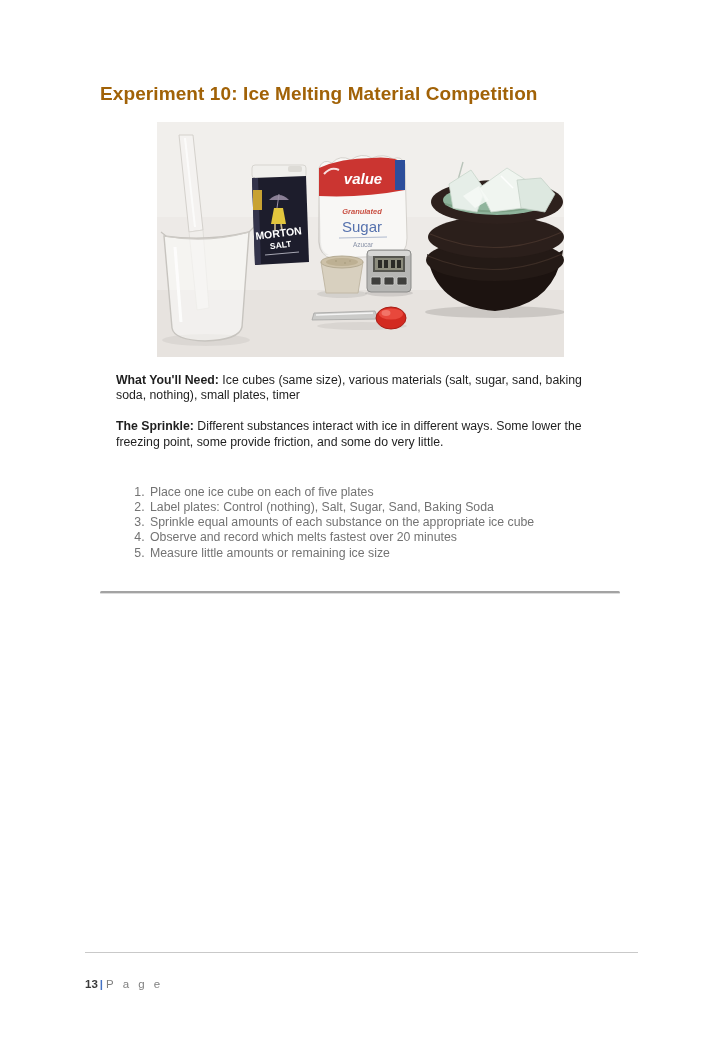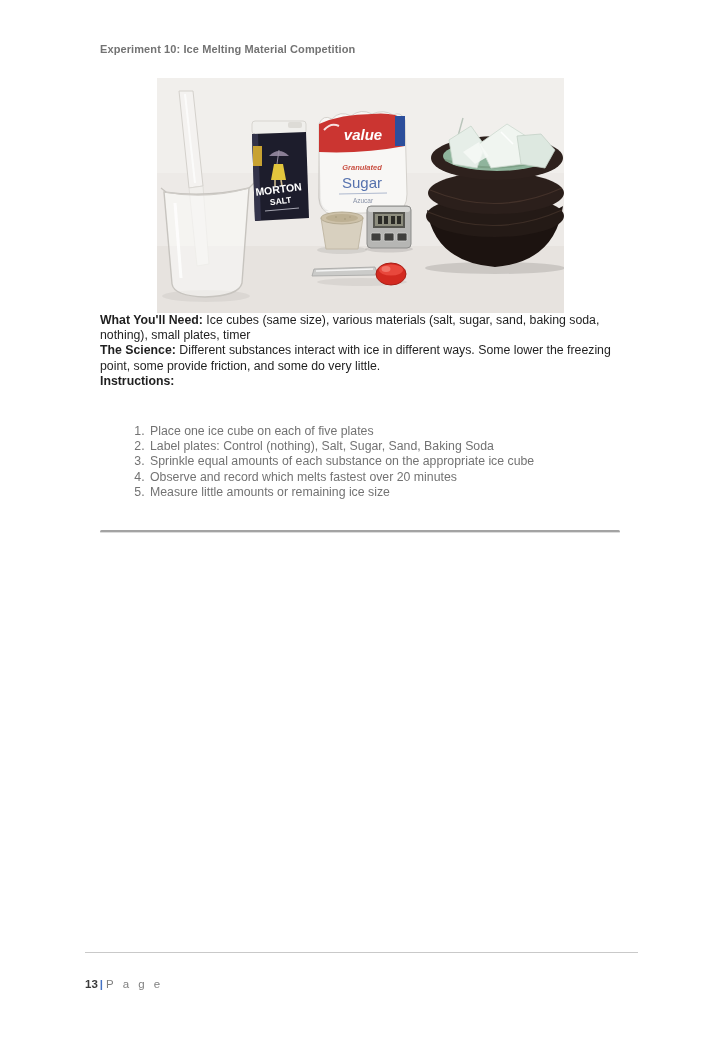--- a/index.html
+++ b/index.html
@@ -5,27 +5,27 @@
   html,body{margin:0;padding:0;}
   body{
     width:720px;height:1040px;background:#ffffff;
     font-family:"Liberation Sans","DejaVu Sans",sans-serif;
     color:#1f1f1f;position:relative;overflow:hidden;
     -webkit-font-smoothing:antialiased;
   }
   .page{position:absolute;inset:0;background:#ffffff;}
   .content{position:absolute;left:100px;top:0;width:520px;}
   .title{
-    margin:40px 0 0;font-size:11px;line-height:19px;
-    font-weight:700;color:#737373;letter-spacing:.1px;
+    margin:84px 0 0;font-size:19px;line-height:19px;
+    font-weight:700;color:#a16207;letter-spacing:.1px;
   }
   .grade{margin:18px 0 0;font-size:12.4px;line-height:15px;font-weight:700;color:#1f1f1f;}
   .photo{margin:19px auto 0;width:407px;height:235px;display:block;}
   .photo svg{display:block;width:407px;height:235px;}
-  p.body{margin:0;font-size:12.3px;line-height:15.2px;color:#1f1f1f;}
+  p.body{margin:16px;font-size:12.3px;line-height:15.2px;color:#1f1f1f;}
   .m-materials{margin-top:13px;}
   .m-science{margin-top:23px;}
   .m-instr-head{margin-top:22px;font-weight:700;}
   .m-results{margin-top:11px;}
   b.lbl{font-weight:700;}
   ol.steps{
     margin:35px 0 0;padding:0 0 0 48px;
     font-size:12.3px;line-height:15.2px;color:#737373;
   }
   ol.steps li{padding-left:2px;}
@@ -159,23 +159,22 @@
             <polygon points="360,58 384,56 398,72 388,90 364,86" fill="#dde8e0" stroke="#c4d1c6" stroke-width="0.8"></polygon>
             <polygon points="306,74 322,64 332,78 318,86" fill="#f6f9f6" opacity="0.85"></polygon>
             <line x1="344" y1="54" x2="356" y2="66" stroke="#ffffff" stroke-width="1.5" opacity="0.9"></line>
           </g>
         </g>
       </svg>
     </div>
 
     <p class="body m-materials"><b class="lbl">What You'll Need:</b> <span>Ice cubes (same size), various materials (salt, sugar, sand, baking soda, nothing), small plates, timer</span></p>
 
-    <p class="body m-science"><b class="lbl">The Science:</b> <span>Different substances interact with ice in different ways. Some lower the freezing point, some provide friction, and some do very little.</span></p>
+    <p class="body m-science"><b class="lbl">The Sprinkle:</b> <span>Different substances interact with ice in different ways. Some lower the freezing point, some provide friction, and some do very little.</span></p>
 
-    <p class="body m-instr-head">Instructions:</p>
 
     <ol class="steps">
       <li>Place one ice cube on each of five plates</li>
       <li>Label plates: Control (nothing), Salt, Sugar, Sand, Baking Soda</li>
       <li>Sprinkle equal amounts of each substance on the appropriate ice cube</li>
       <li>Observe and record which melts fastest over 20 minutes</li>
       <li>Measure little amounts or remaining ice size</li>
     </ol>
 
 

